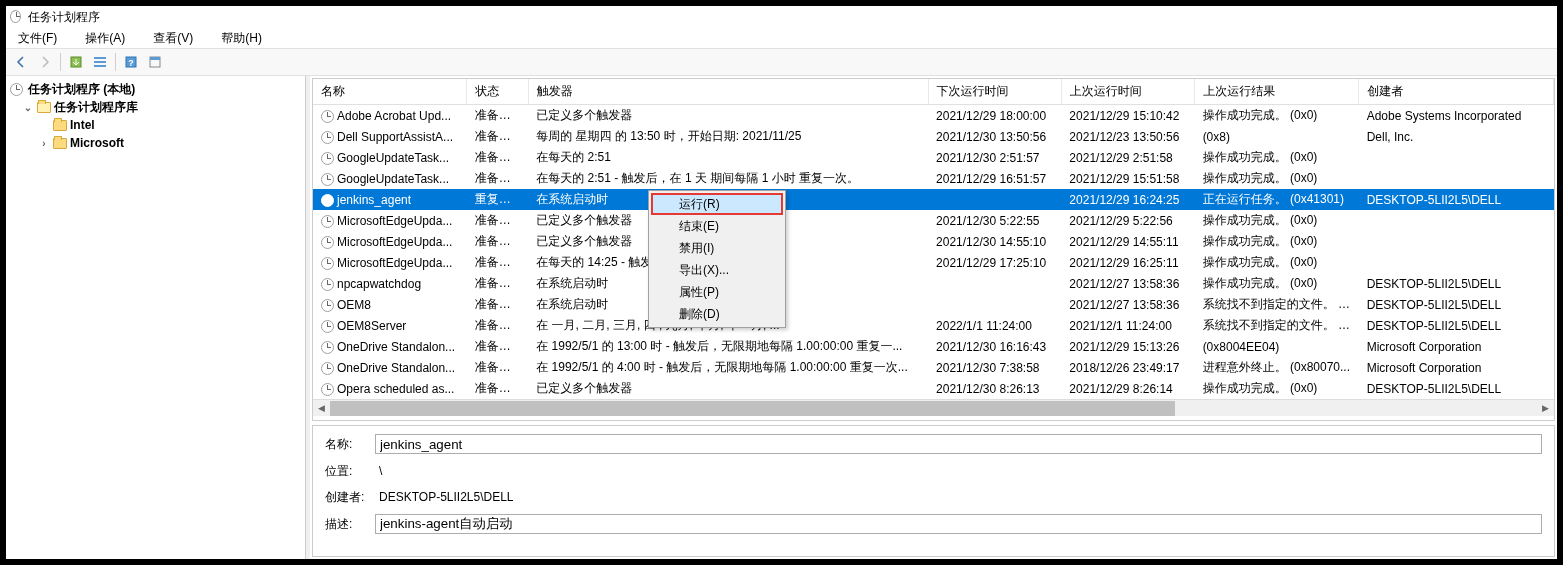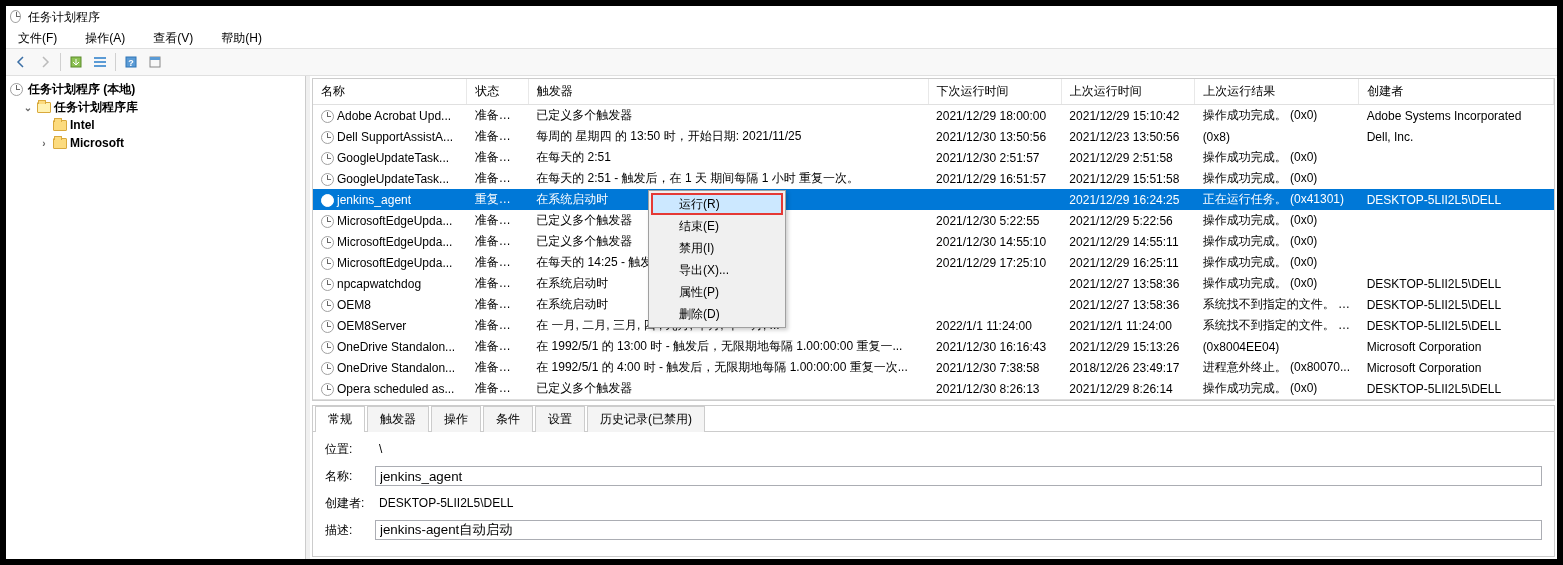--- a/index.html
+++ b/index.html
@@ -286,36 +286,28 @@
         <div class="hscroll">
           <div class="arrow">◀</div>
           <div class="track">
               <div class="thumb"></div>
             </div>
           <div class="arrow">▶</div>
         </div>
       </div>
 
       <div class="detail-pane">
-        <div class="tabs">
-          <div class="tab active">常规</div>
-          <div class="tab">触发器</div>
-          <div class="tab">操作</div>
-          <div class="tab">条件</div>
-          <div class="tab">设置</div>
-          <div class="tab">历史记录(已禁用)</div>
-        </div>
         <div class="detail-body">
+          <div class="detail-row">
+            <div class="detail-label">名称:</div>
+            <input class="detail-input" readonly="" value="jenkins_agent" style="">
+          </div>
           <div class="detail-row">
             <div class="detail-label">位置:</div>
             <div class="detail-text">\</div>
-          </div>
-          <div class="detail-row">
-            <div class="detail-label">名称:</div>
-            <input class="detail-input" readonly="" value="jenkins_agent" style="">
           </div>
           <div class="detail-row">
             <div class="detail-label">创建者:</div>
             <div class="detail-text">DESKTOP-5LII2L5\DELL</div>
           </div>
           <div class="detail-row">
             <div class="detail-label">描述:</div>
             <input class="detail-input" readonly="" value="jenkins-agent自动启动" style="">
           </div>
         </div>

